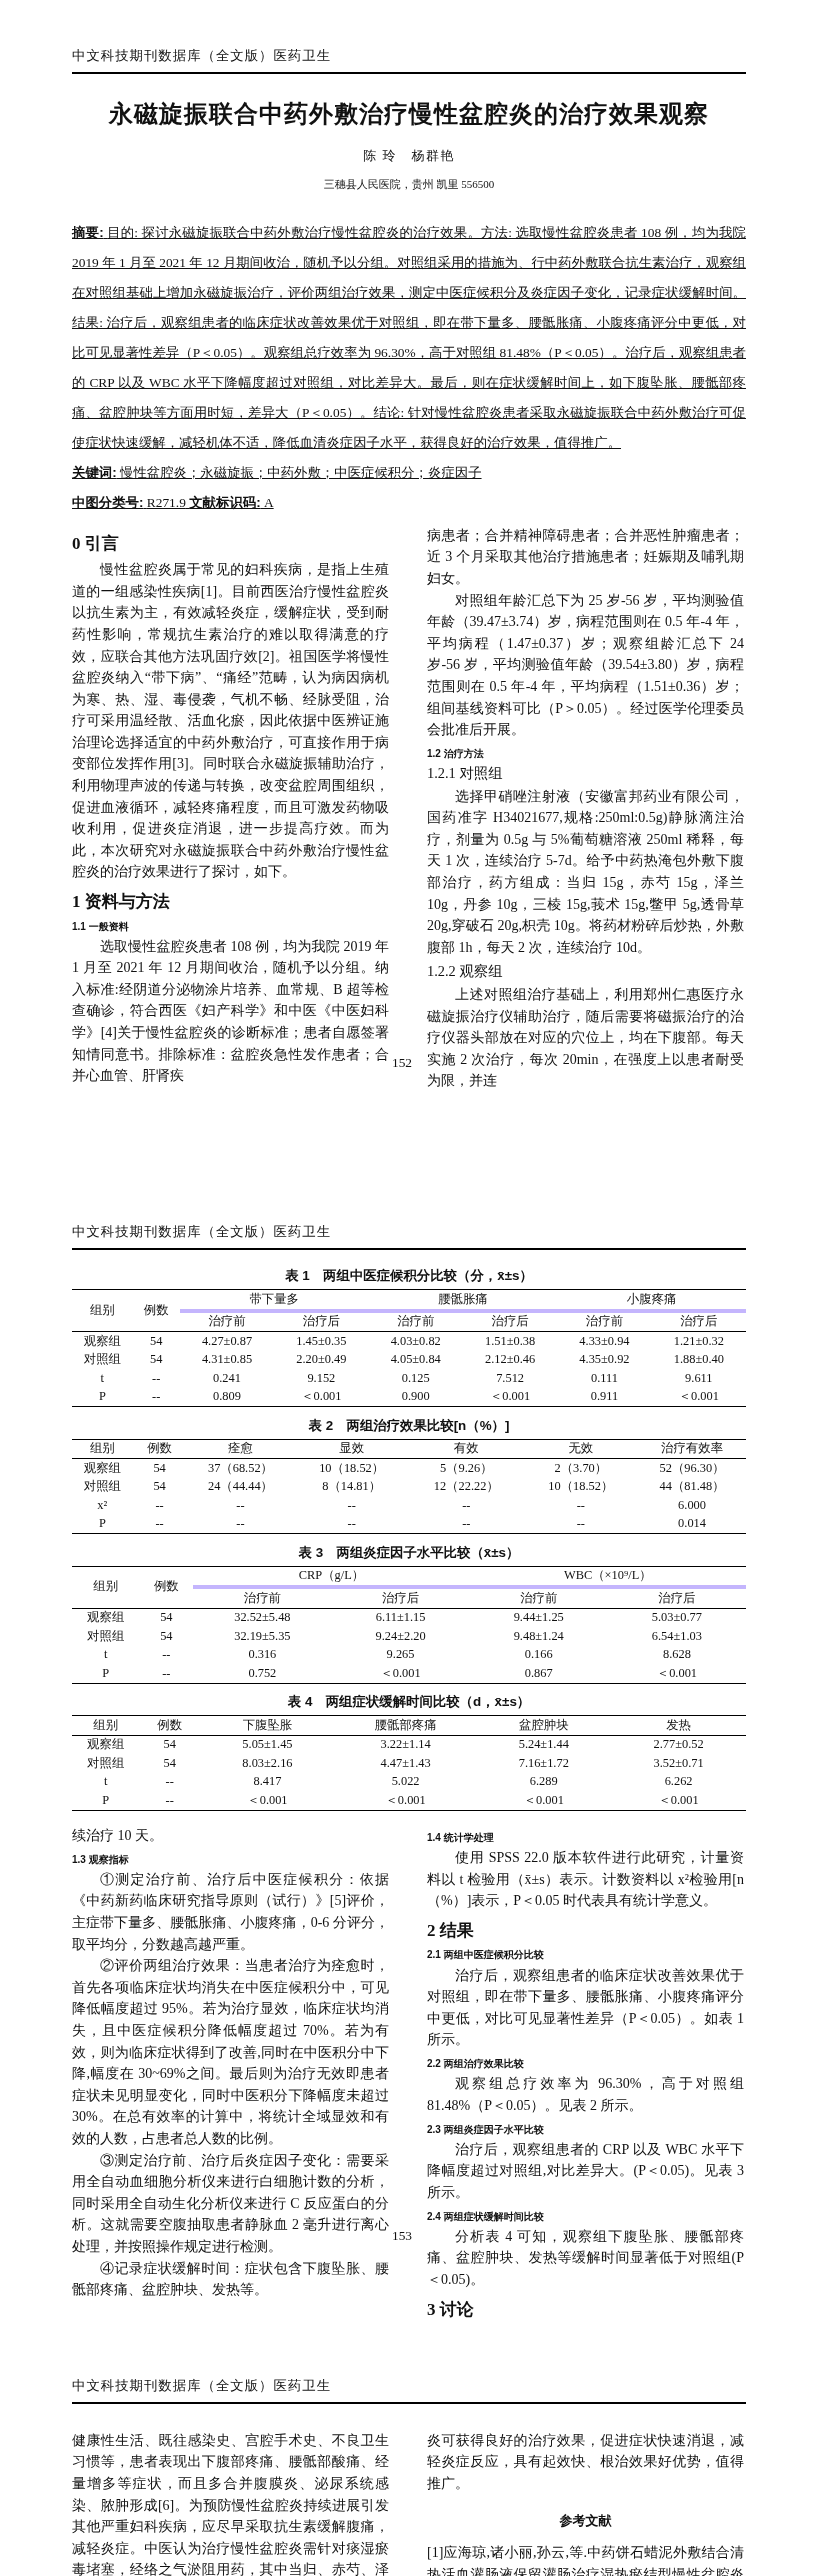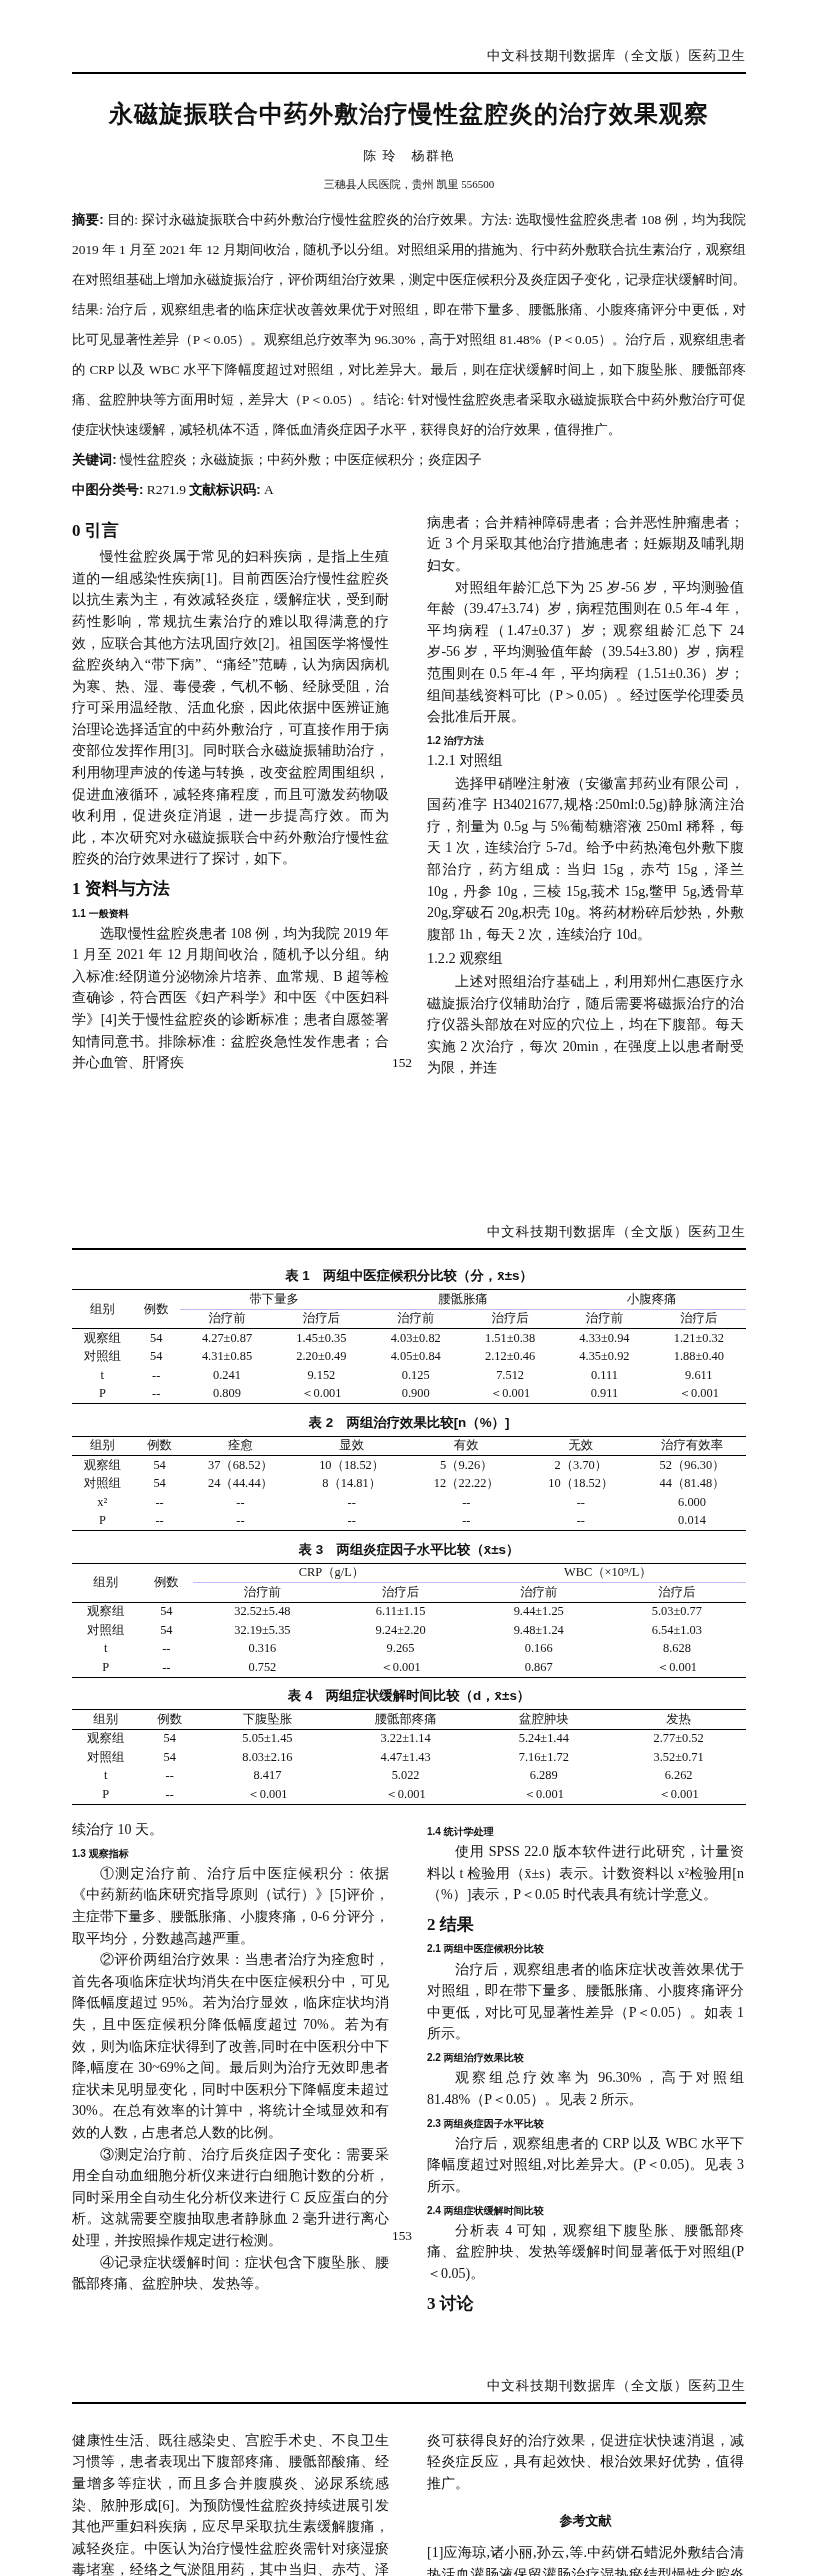--- a/index.html
+++ b/index.html
@@ -3,27 +3,27 @@
 <meta charset="utf-8">
 <style>
   html,body{margin:0;padding:0;background:#ffffff;}
   body{width:818px;height:3470px;position:relative;color:#111;
        font-family:"Liberation Serif","DejaVu Serif",serif;overflow:hidden;}
   .page{position:absolute;left:0;width:818px;box-sizing:border-box;
         padding-left:72px;padding-right:72px;overflow:hidden;background:#fff;}
   #page1{top:0;height:1206px;padding-top:47px;}
   #page2{top:1185px;height:1154px;padding-top:38px;}
   #page3{top:2339px;height:1131px;padding-top:38px;}
-  .phead{text-align:right;font-size:13.4px;letter-spacing:1px;}
+  .phead{text-align:left;font-size:13.4px;letter-spacing:1px;}
   .prule{height:2.1px;background:#000;margin-top:6.7px;}
   .title{margin-top:24px;text-align:center;font-family:"Liberation Sans","DejaVu Sans",sans-serif;
          font-weight:bold;font-size:24px;letter-spacing:1px;}
   .authors{margin-top:17.5px;text-align:center;font-size:13px;letter-spacing:1.5px;}
   .affil{margin-top:11.3px;text-align:center;font-size:11px;}
-  .meta{margin-top:13px;font-size:13.4px;line-height:30px;text-align:justify;}
+  .meta{margin-top:26px;font-size:13.4px;line-height:30px;text-align:justify;text-decoration:underline;}
   .meta p{margin:0;}
   .lbl{font-family:"Liberation Sans","DejaVu Sans",sans-serif;font-weight:bold;}
   .cols{display:flex;gap:38px;margin-top:7.2px;}
   .col{width:317px;font-size:14px;line-height:21.6px;}
   .blk{margin:0;}
   .blk.p{text-indent:2em;text-align:justify;}
   .blk.p-cont{text-align:justify;}
   .blk.h1{font-family:Liberation Serif, serif;font-weight:bold;
           font-size:17px;margin:8.2px 0 4.1px;line-height:1.3;}
   .blk.h2{font-family:"Liberation Sans","DejaVu Sans",sans-serif;font-weight:bold;
@@ -32,21 +32,21 @@
   .blk.ref{text-align:justify;}
   .blk.ref-title{text-align:center;font-family:"Liberation Sans","DejaVu Sans",sans-serif;
                  font-weight:bold;font-size:13px;margin:15.5px 0 10.3px;}
   .tblzone{margin-top:17.5px;}
   .tcap{text-align:center;font-family:"Liberation Sans","DejaVu Sans",sans-serif;
         font-weight:bold;font-size:13.4px;margin:9.3px 0 4.1px;}
   table{width:100%;border-collapse:collapse;border-top:1.5px solid #000;border-bottom:1.5px solid #000;
         font-size:12.4px;}
   th,td{text-align:center;padding:1.5px 1px;font-weight:normal;line-height:1.25;}
   thead th{border-bottom:1px solid #000;}
-  th.grp{border-bottom:1px solid #c4b5fd;}
+  th.grp{border-bottom:4px solid #c4b5fd;}
   .pagenum{position:absolute;left:0;width:804px;text-align:center;font-size:13.4px;}
   #pn1{top:1055px;} #pn2{top:2228px;}
 </style>
 </head>
 <body>
 
 <div class="page" id="page1">
   <div class="phead">中文科技期刊数据库（全文版）医药卫生</div>
   <div class="prule"></div>
   <div class="title">永磁旋振联合中药外敷治疗慢性盆腔炎的治疗效果观察</div>

